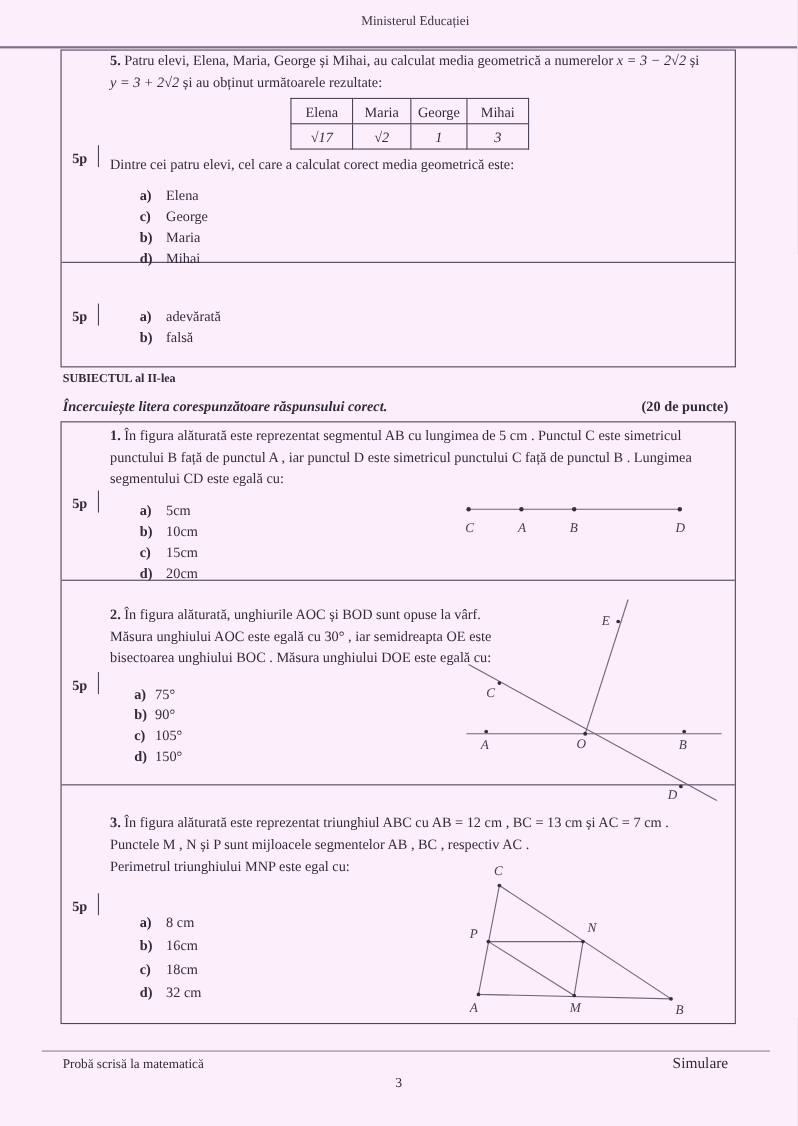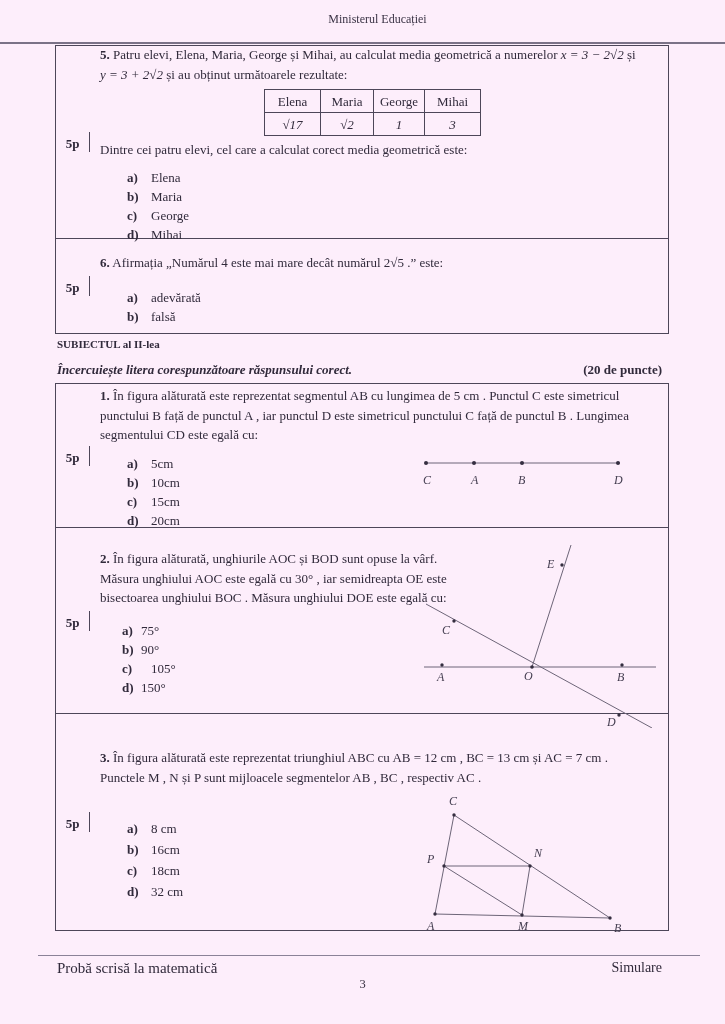--- a/index.html
+++ b/index.html
@@ -44,21 +44,21 @@
   .s2-instr{font-style:italic;}
   
   .fig{position:absolute;}
   .fig text{font-style:italic;font-size:12px;fill:#453e51;
     font-family:"Liberation Serif",serif;}
   .fig line,.fig polyline{stroke:#6d6578;stroke-width:1;fill:none;}
   .fig circle{fill:#352e40;stroke:none;}
   
   .footer-rule{position:absolute;top:955px;left:38px;width:662px;height:0;
     border-top:1.5px solid #8b8298;}
-  .footer-left{position:absolute;top:960px;left:57px;font-size:15px;}
+  .footer-left{position:absolute;top:960px;left:57px;font-size:12px;}
   .footer-right{position:absolute;top:960px;right:63px;font-size:14px;}
   .footer-page{position:absolute;top:977px;left:0;width:725px;text-align:center;font-size:12.5px;}
 </style>
 </head>
 <body>
 
 <div class="page">
 
   <div class="header">
     <div>Ministerul Educației</div>
@@ -87,31 +87,29 @@
             <td>√17</td>
             <td>√2</td>
             <td>1</td>
             <td>3</td>
           </tr>
         </tbody>
           </table>
         <div class="ask">Dintre cei patru elevi, cel care a calculat corect media geometrică este:</div>
         <div class="opts">
           <div class="opt"><span class="letter">a)</span><span class="label">Elena</span></div>
+          <div class="opt"><span class="letter">c)</span><span class="label">George</span></div>
           <div class="opt"><span class="letter">b)</span><span class="label">Maria</span></div>
-          <div class="opt"><span class="letter">c)</span><span class="label">George</span></div>
           <div class="opt"><span class="letter">d)</span><span class="label">Mihai</span></div>
         </div>
       </div>
     </div>
     <div class="qrow" style="height:94px;">
       <div class="pts-cell">5p</div>
       <div class="q-cell" style="padding-top:7px;">
-        <p class="qtext"><span class="qnum">6.</span>
-          <span>Afirmația „Numărul 4 este mai mare decât numărul 2√5 .” este:</span></p>
         <div class="opts" style="margin-top:15px;">
           <div class="opt"><span class="letter">a)</span><span class="label">adevărată</span></div>
           <div class="opt"><span class="letter">b)</span><span class="label">falsă</span></div>
         </div>
       </div>
     </div>
   </div>
 
   <div class="s2-title">SUBIECTUL al II-lea</div>
   <div class="s2-line">
@@ -147,21 +145,21 @@
     </div>
 
     <div class="qrow" style="height:185px;">
       <div class="pts-cell">5p</div>
       <div class="q-cell">
         <p class="qtext narrow"><span class="qnum">2.</span>
           <span>În figura alăturată, unghiurile AOC și BOD sunt opuse la vârf. Măsura unghiului AOC este egală cu 30° , iar semidreapta OE este bisectoarea unghiului BOC . Măsura unghiului DOE este egală cu:</span></p>
         <div class="opts" style="margin-top:13px;margin-left:22px;">
           <div class="opt"><span class="letter">a)</span><span class="label" style="margin-left:1px">75°</span></div>
           <div class="opt"><span class="letter">b)</span><span class="label" style="margin-left:1px">90°</span></div>
-          <div class="opt"><span class="letter">c)</span><span class="label" style="margin-left:11px">105°</span></div>
+          <div class="opt"><span class="letter">c)</span><span class="label" style="margin-left:1px">105°</span></div>
           <div class="opt"><span class="letter">d)</span><span class="label" style="margin-left:1px">150°</span></div>
         </div>
         <svg class="fig" style="right:2px;top:0;" width="245" height="184" viewBox="0 0 245 184">
           <line x1="3" y1="123" x2="235" y2="123"></line>
           <line x1="5" y1="60" x2="231" y2="184"></line>
           <line x1="111" y1="123" x2="150" y2="1"></line>
           <circle cx="21" cy="121" r="1.7"></circle>
           <circle cx="201" cy="121" r="1.7"></circle>
           <circle cx="33" cy="77" r="1.7"></circle>
           <circle cx="198" cy="171" r="1.7"></circle>
@@ -176,20 +174,21 @@
         </svg>
       </div>
     </div>
 
     <div class="qrow" style="height:216px;">
       <div class="pts-cell">5p</div>
       <div class="q-cell" style="line-height:20px;">
         <p class="qtext"><span class="qnum">3.</span>
           <span>În figura alăturată este reprezentat  triunghiul ABC cu AB = 12 cm , BC = 13 cm și AC = 7 cm .</span></p>
         <p class="qtext">Punctele M , N și P sunt mijloacele segmentelor AB , BC , respectiv AC .</p>
+        <p class="qtext">Perimetrul triunghiului MNP este egal cu:</p>
         <div class="opts wide" style="margin-top:30px;">
           <div class="opt"><span class="letter">a)</span><span class="label">8 cm</span></div>
           <div class="opt"><span class="letter">b)</span><span class="label">16cm</span></div>
           <div class="opt"><span class="letter">c)</span><span class="label">18cm</span></div>
           <div class="opt"><span class="letter">d)</span><span class="label">32 cm</span></div>
         </div>
         <svg class="fig" style="left:327px;top:44px;" width="243" height="158" viewBox="0 0 243 158">
           <polyline points="18,127 37,28 193,131 18,127"></polyline>
           <line x1="27" y1="79" x2="113" y2="79"></line>
           <line x1="27" y1="79" x2="105" y2="128"></line>

